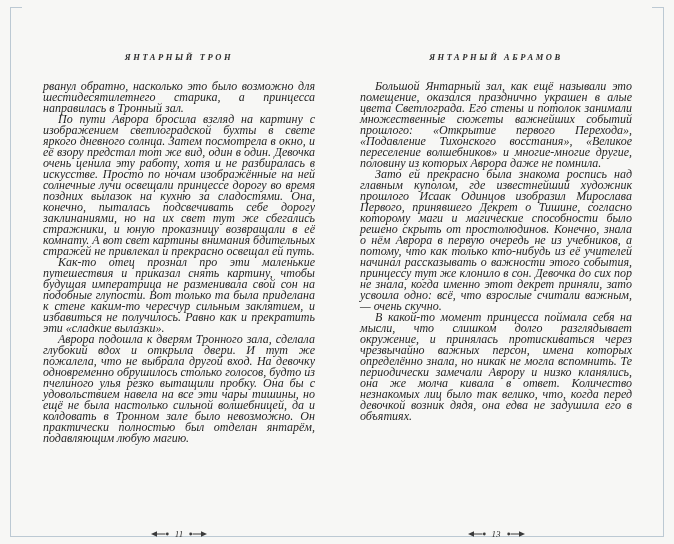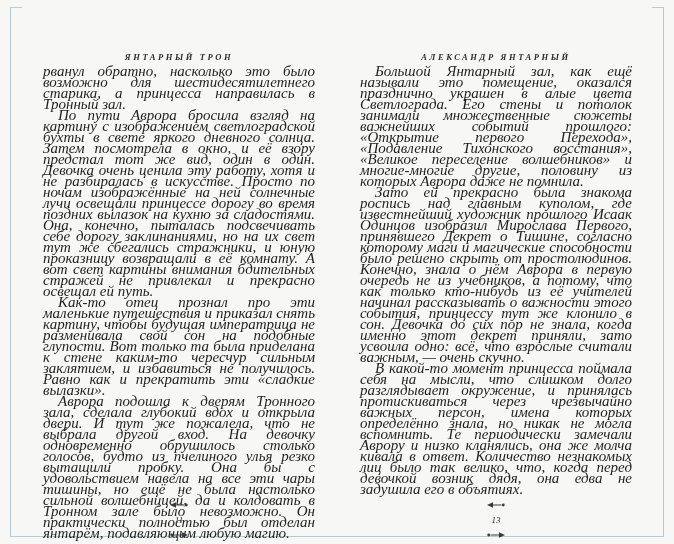--- a/index.html
+++ b/index.html
@@ -40,22 +40,22 @@
   .running-head {
     margin-top: 40px;
     text-align: center;
     font-size: 8.5px;
     font-weight: bold;
     letter-spacing: 2.6px;
     color: #2e2e2e;
     white-space: nowrap;
   }
   .body-text {
-    margin-top: 4px;
-    font-size: 15px;
+    margin-top: 19px;
+    font-size: 12px;
     line-height: 11px;
     text-align: justify;
     color: #1f1f1f;
     hyphens: auto;
   }
   .body-text p {
     margin: 0;
     text-indent: 15px;
   }
   .body-text p.noindent { text-indent: 0; }
@@ -64,21 +64,20 @@
     position: absolute;
     left: 0;
     right: 0;
     bottom: 17px;
     display: flex;
     align-items: center;
     justify-content: center;
     gap: 6px;
     font-size: 9px;
     color: #2e2e2e;
-    flex-direction: column;
   }
   .folio svg { display: block; }
 </style>
 </head>
 <body>
 
 <div class="spread">
 
   <div class="edge edge-left"></div>
   <div class="edge edge-right"></div>
@@ -107,21 +106,21 @@
         <svg width="18" height="8" viewBox="0 0 18 8" aria-hidden="true">
           <circle cx="1.7" cy="4" r="1.4" fill="#3a3a3a"></circle>
           <line x1="3.5" y1="4" x2="13" y2="4" stroke="#3a3a3a" stroke-width="1"></line>
           <path d="M18 4 L12 1.2 L12 6.8 Z" fill="#3a3a3a"></path>
         </svg>
       </span>
     </div>
   </div>
 
   <div class="page page-right">
-    <div class="running-head">АЛЕКСАНДР ЯНТАРНЫЙ</div>
+    <div class="running-head">ЯНТАРНЫЙ АБРАМОВ</div>
     <div class="body-text">
       <p>Большой Янтарный зал, как ещё называли это помещение, оказался празднично украшен в алые цвета Светлограда. Его стены и потолок занимали множественные сюжеты важнейших событий прошлого: «Открытие первого Перехода», «Подавление Тихонского восстания», «Великое переселение волшебников» и многие-многие другие, половину из которых Аврора даже не помнила.</p>
       <p>Зато ей прекрасно была знакома роспись над главным куполом, где известнейший художник прошлого Исаак Одинцов изобразил Мирослава Первого, принявшего Декрет о Тишине, согласно которому маги и магические способности было решено скрыть от простолюдинов. Конечно, знала о нём Аврора в первую очередь не из учебников, а потому, что как только кто-нибудь из её учителей начинал рассказывать о важности этого события, принцессу тут же клонило в сон. Девочка до сих пор не знала, когда именно этот декрет приняли, зато усвоила одно: всё, что взрослые считали важным, — очень скучно.</p>
       <p>В какой-то момент принцесса поймала себя на мысли, что слишком долго разглядывает окружение, и принялась протискиваться через чрезвычайно важных персон, имена которых определённо знала, но никак не могла вспомнить. Те периодически замечали Аврору и низко кланялись, она же молча кивала в ответ. Количество незнакомых лиц было так велико, что, когда перед девочкой возник дядя, она едва не задушила его в объятиях.</p>
     </div>
     <div class="folio">
       <span>
         <svg width="18" height="8" viewBox="0 0 18 8" aria-hidden="true">
           <path d="M0 4 L6 1.2 L6 6.8 Z" fill="#3a3a3a"></path>
           <line x1="5" y1="4" x2="14.5" y2="4" stroke="#3a3a3a" stroke-width="1"></line>

